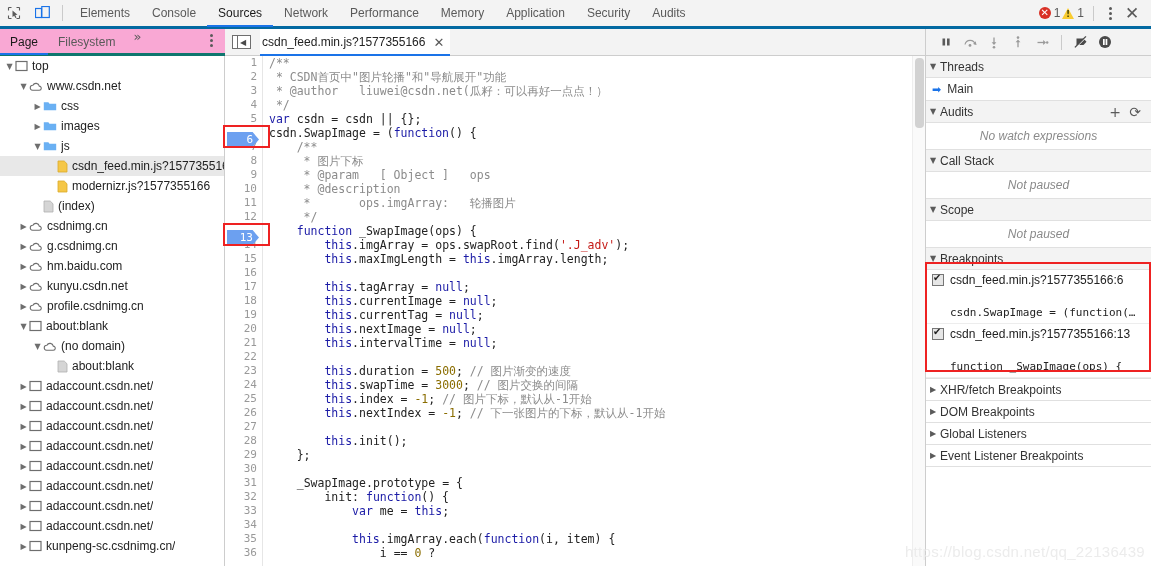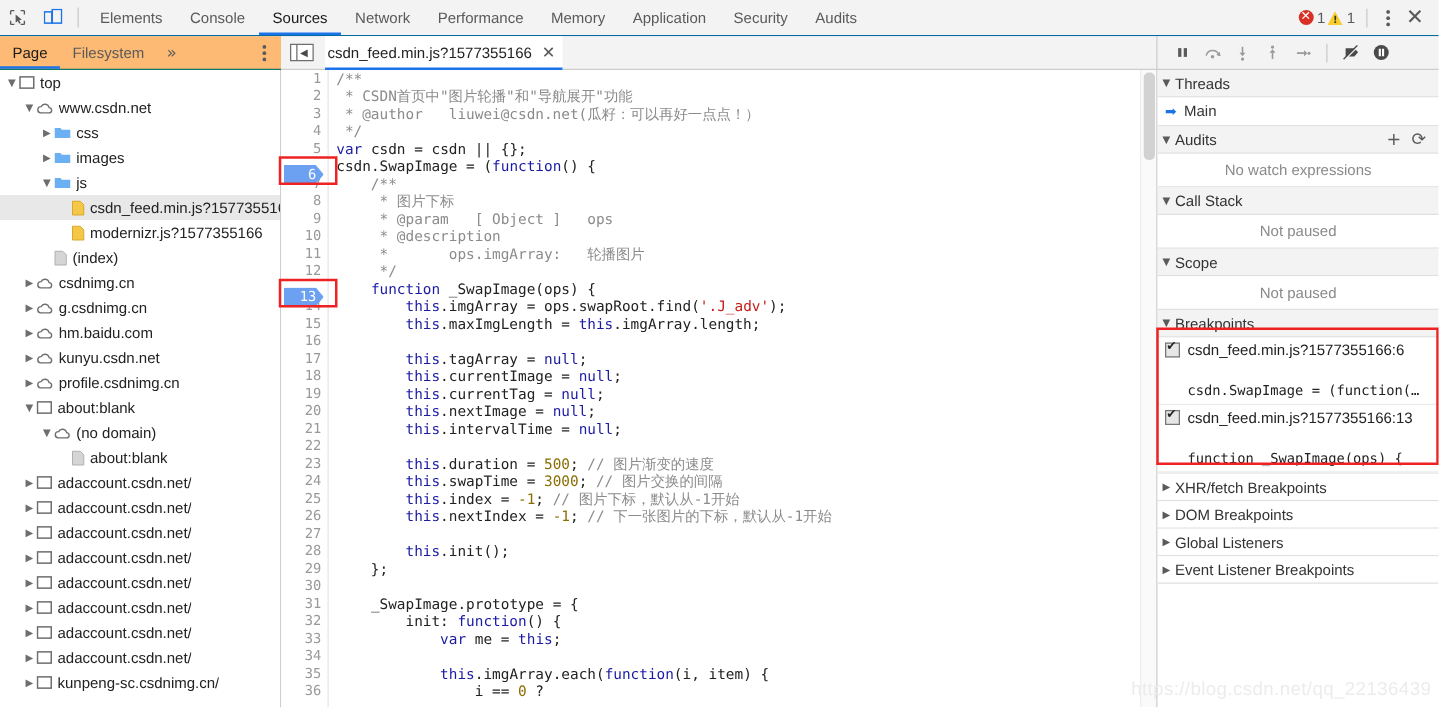--- a/index.html
+++ b/index.html
@@ -11,21 +11,21 @@
     font-family: "Liberation Sans", sans-serif;
     font-size: 12px;
     color: #333;
     -webkit-font-smoothing: antialiased;
   }
   #app { position: relative; width: 1151px; height: 566px; background: #fff; }
 
   
   .main-toolbar {
     position: absolute; left: 0; top: 0; width: 1151px; height: 29px;
-    background: #f3f3f3; border-bottom: 1px solid #0369a1;
+    background: #f3f3f3; border-bottom: 3px solid #0369a1;
     display: flex; align-items: center;
   }
   .tb-icon-btn {
     width: 28px; height: 26px; display: flex; align-items: center; justify-content: center;
     cursor: pointer;
   }
   .tb-sep { width: 1px; height: 16px; background: #cacaca; margin: 0 6px; }
   .tabs { display: flex; align-items: stretch; height: 28px; }
   .tab {
     padding: 0 11px; height: 28px; line-height: 28px; font-size: 12px;
@@ -51,22 +51,22 @@
   .kebab { display: flex; flex-direction: column; justify-content: center; align-items: center;
            width: 18px; height: 22px; cursor: pointer; }
   .kebab i { width: 3px; height: 3px; border-radius: 50%; background: #5a5a5a; margin: 1px 0; display: block; }
   .close-x { width: 26px; height: 24px; display:flex; align-items:center; justify-content:center;
              font-size: 17px; color: #5a5a5a; cursor: pointer; font-family: "DejaVu Sans", sans-serif; }
 
   
   .sub-row { position: absolute; left: 0; top: 29px; width: 1151px; height: 27px; }
   .nav-subtabs {
     position: absolute; left: 0; top: 0; width: 225px; height: 27px;
-    background: #fdba74; border-bottom: 1px solid #0f766e;
-    display: flex; align-items: center;
+    background: #f9a8d4; border-bottom: 3px solid #0f766e;
+    display: flex; align-items: flex-start;
   }
   .subtab { padding: 0 10px; height: 26px; line-height: 26px; font-size: 12px; color: #5a5a5a; cursor: pointer; }
   .subtab.active { color: #1a1a1a; box-shadow: inset 0 -2px 0 0 #1a73e8; }
   .chev-more { padding: 0 8px; font-size: 13px; color: #5a5a5a; cursor: pointer; font-family: "DejaVu Sans", sans-serif; }
   .nav-kebab { margin-left: auto; margin-right: 5px; }
 
   .editor-tabbar {
     position: absolute; left: 225px; top: 0; width: 700px; height: 27px;
     background: #f3f3f3; border-bottom: 1px solid #cdcdcd; display: flex; align-items: center;
   }
@@ -155,21 +155,21 @@
   }
   .sec-head {
     height: 22px; display: flex; align-items: center; background: #f3f3f3;
     border-bottom: 1px solid #e0e0e0; font-size: 12px; color: #333; cursor: pointer;
   }
   .sec-head .tw { width: 14px; text-align: center; font-size: 8px; color: #5a5a5a; font-family: "DejaVu Sans", sans-serif; }
   .sec-actions { margin-left: auto; display: flex; align-items: center; padding-right: 6px; }
   .sec-act { width: 20px; text-align: center; color: #5a5a5a; font-size: 14px; cursor: pointer;
              font-family: "DejaVu Sans", sans-serif; }
   .sec-body { background: #fff; border-bottom: 1px solid #e0e0e0; }
-  .empty-msg { text-align: center; color: #8a8a8a; font-size: 12px; padding: 6px 0; }
+  .empty-msg { text-align: center; font-style: italic; color: #8a8a8a; font-size: 12px; padding: 6px 0; }
   .thread-row { height: 22px; display: flex; align-items: center; padding-left: 6px; font-size: 12px; cursor: pointer; }
   .thread-arrow { color: #1a73e8; margin-right: 6px; font-size: 11px; font-family: "DejaVu Sans", sans-serif; }
   .bp-item { padding: 3px 4px 4px 6px; border-bottom: 1px solid #ededed; cursor: pointer; }
   .bp-top { display: flex; align-items: flex-start; font-size: 12px; color: #222; }
   .bp-cb {
     width: 12px; height: 12px; border: 1px solid #767676; background: #e6e6e6;
     margin: 1px 6px 0 0; flex: 0 0 12px; position: relative; cursor: pointer;
   }
   .bp-cb::after {
     content: "✔"; position: absolute; left: 0px; top: -3px; font-size: 10px; color: #222;

